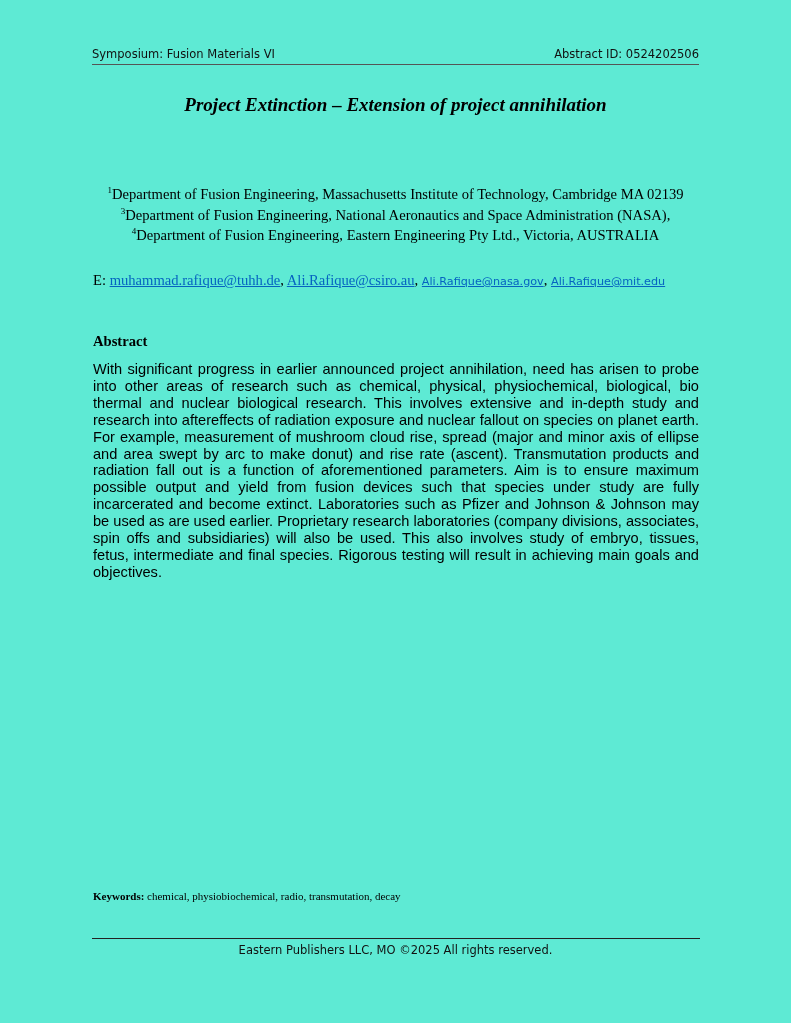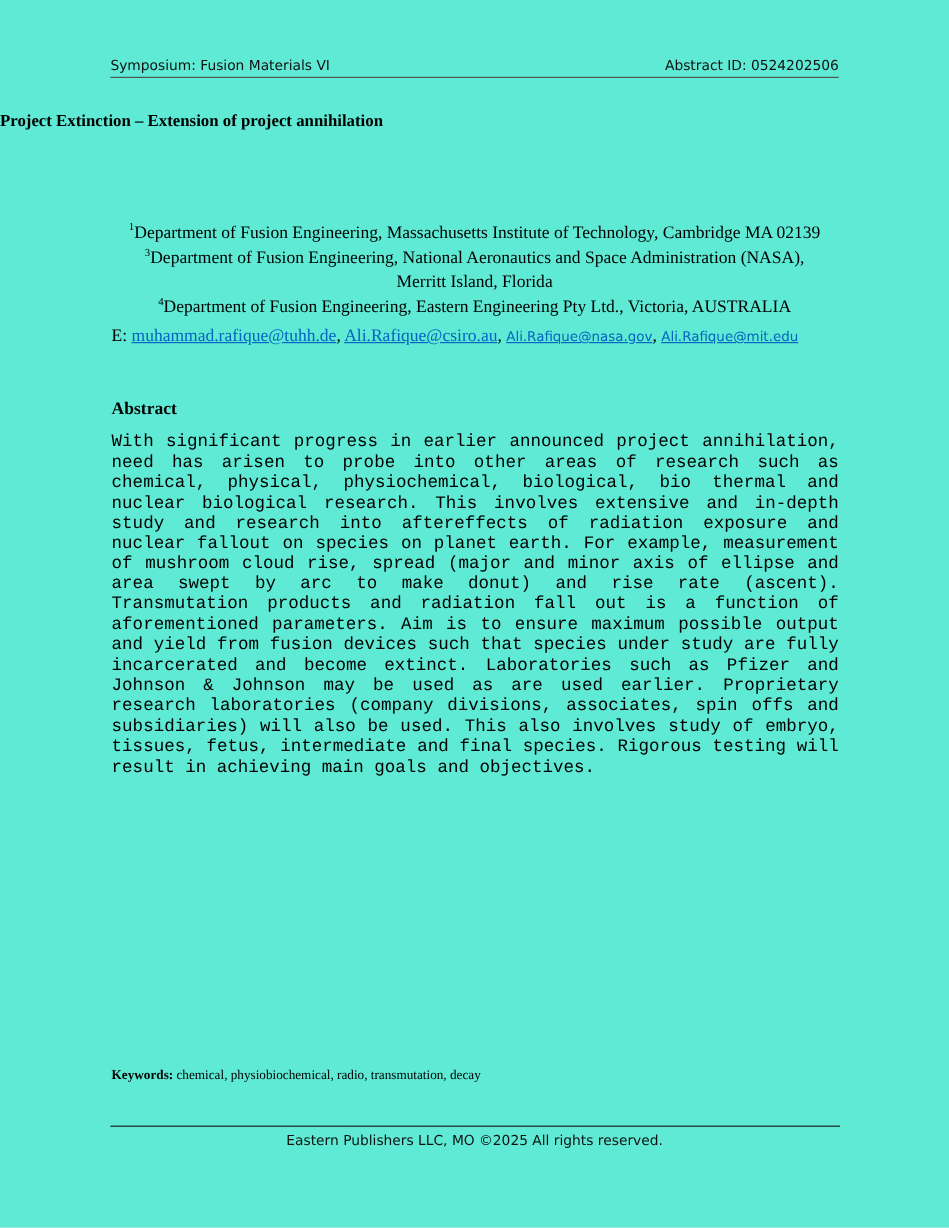--- a/index.html
+++ b/index.html
@@ -7,22 +7,22 @@
     .page { position: absolute; left: 0; top: 0; width: 791px; height: 1023px; background: #5eead4; }
 
     .running-header {
       position: absolute; left: 92px; top: 47px; width: 607px;
       font-family: "DejaVu Sans", sans-serif; font-size: 11.5px; color: #111;
       display: flex; justify-content: space-between; align-items: flex-end;
       padding-bottom: 3px; border-bottom: 1px solid #555;
     }
 
     .title {
-      position: absolute; left: 0; top: 94px; width: 791px; 
-      font-family: "Liberation Serif", serif; font-weight: bold; font-size: 14px;
+      position: absolute; left: 0; top: 94px; width: 791px; text-align: center;
+      font-family: "Liberation Serif", serif; font-weight: bold; font-size: 19px; font-style: italic;
     }
     .author {
       position: absolute; left: 0; top: 141px; width: 791px; text-align: center;
       font-family: "Liberation Serif", serif; font-size: 15.5px;
     }
     .author sup, .affil sup { font-size: 9px; vertical-align: 6px; line-height: 0; }
 
     .affils {
       position: absolute; left: 0; top: 184px; width: 791px; text-align: center;
       font-family: "Liberation Serif", serif; font-size: 14.6px; line-height: 20.5px;
@@ -35,21 +35,21 @@
     }
     .emails a { color: #0563c1; text-decoration: underline; }
     .emails a.sans { font-family: "DejaVu Sans", sans-serif; font-size: 11.2px; }
 
     .abstract-head {
       position: absolute; left: 93px; top: 333px;
       font-family: "Liberation Serif", serif; font-weight: bold; font-size: 14.6px;
     }
     .abstract-body {
       position: absolute; left: 93px; top: 361px; width: 606px;
-      font-family: Liberation Mono, monospace; font-size: 14.6px; line-height: 16.9px;
+      font-family: Liberation Sans, sans-serif; font-size: 14.6px; line-height: 16.9px;
       text-align: justify; margin: 0;
     }
 
     .keywords {
       position: absolute; left: 93px; top: 890px;
       font-family: "Liberation Serif", serif; font-size: 11px;
     }
     .keywords b { font-weight: bold; }
 
     .footer-rule {
@@ -70,21 +70,20 @@
     <span>Symposium: Fusion Materials VI</span>
     <span>Abstract ID: 0524202506</span>
   </div>
 
   <div class="title">Project Extinction – Extension of project annihilation</div>
 
 
   <div class="affils">
     <span class="affil"><sup>1</sup><span>Department of Fusion Engineering, Massachusetts Institute of Technology, Cambridge MA 02139</span></span>
     <span class="affil"><sup>3</sup><span>Department of Fusion Engineering, National Aeronautics and Space Administration (NASA),</span></span>
-    <span class="affil">Merritt Island, Florida</span>
     <span class="affil"><sup>4</sup><span>Department of Fusion Engineering, Eastern Engineering Pty Ltd., Victoria, AUSTRALIA</span></span>
   </div>
 
   <div class="emails">
     <span>E: </span><a href="#">muhammad.rafique@tuhh.de</a><span>, </span><a href="#">Ali.Rafique@csiro.au</a><span>, </span><a href="#" class="sans">Ali.Rafique@nasa.gov</a><span>, </span><a href="#" class="sans">Ali.Rafique@mit.edu</a>
   </div>
 
   <div class="abstract-head">Abstract</div>
   <p class="abstract-body">With significant progress in earlier announced project annihilation, need has arisen to probe into other areas of research such as chemical, physical, physiochemical, biological, bio thermal and nuclear biological research. This involves extensive and in-depth study and research into aftereffects of radiation exposure and nuclear fallout on species on planet earth. For example, measurement of mushroom cloud rise, spread (major and minor axis of ellipse and area swept by arc to make donut) and rise rate (ascent). Transmutation products and radiation fall out is a function of aforementioned parameters. Aim is to ensure maximum possible output and yield from fusion devices such that species under study are fully incarcerated and become extinct. Laboratories such as Pfizer and Johnson &amp; Johnson may be used as are used earlier. Proprietary research laboratories (company divisions, associates, spin offs and subsidiaries) will also be used. This also involves study of embryo, tissues, fetus, intermediate and final species. Rigorous testing will result in achieving main goals and objectives.</p>
 

